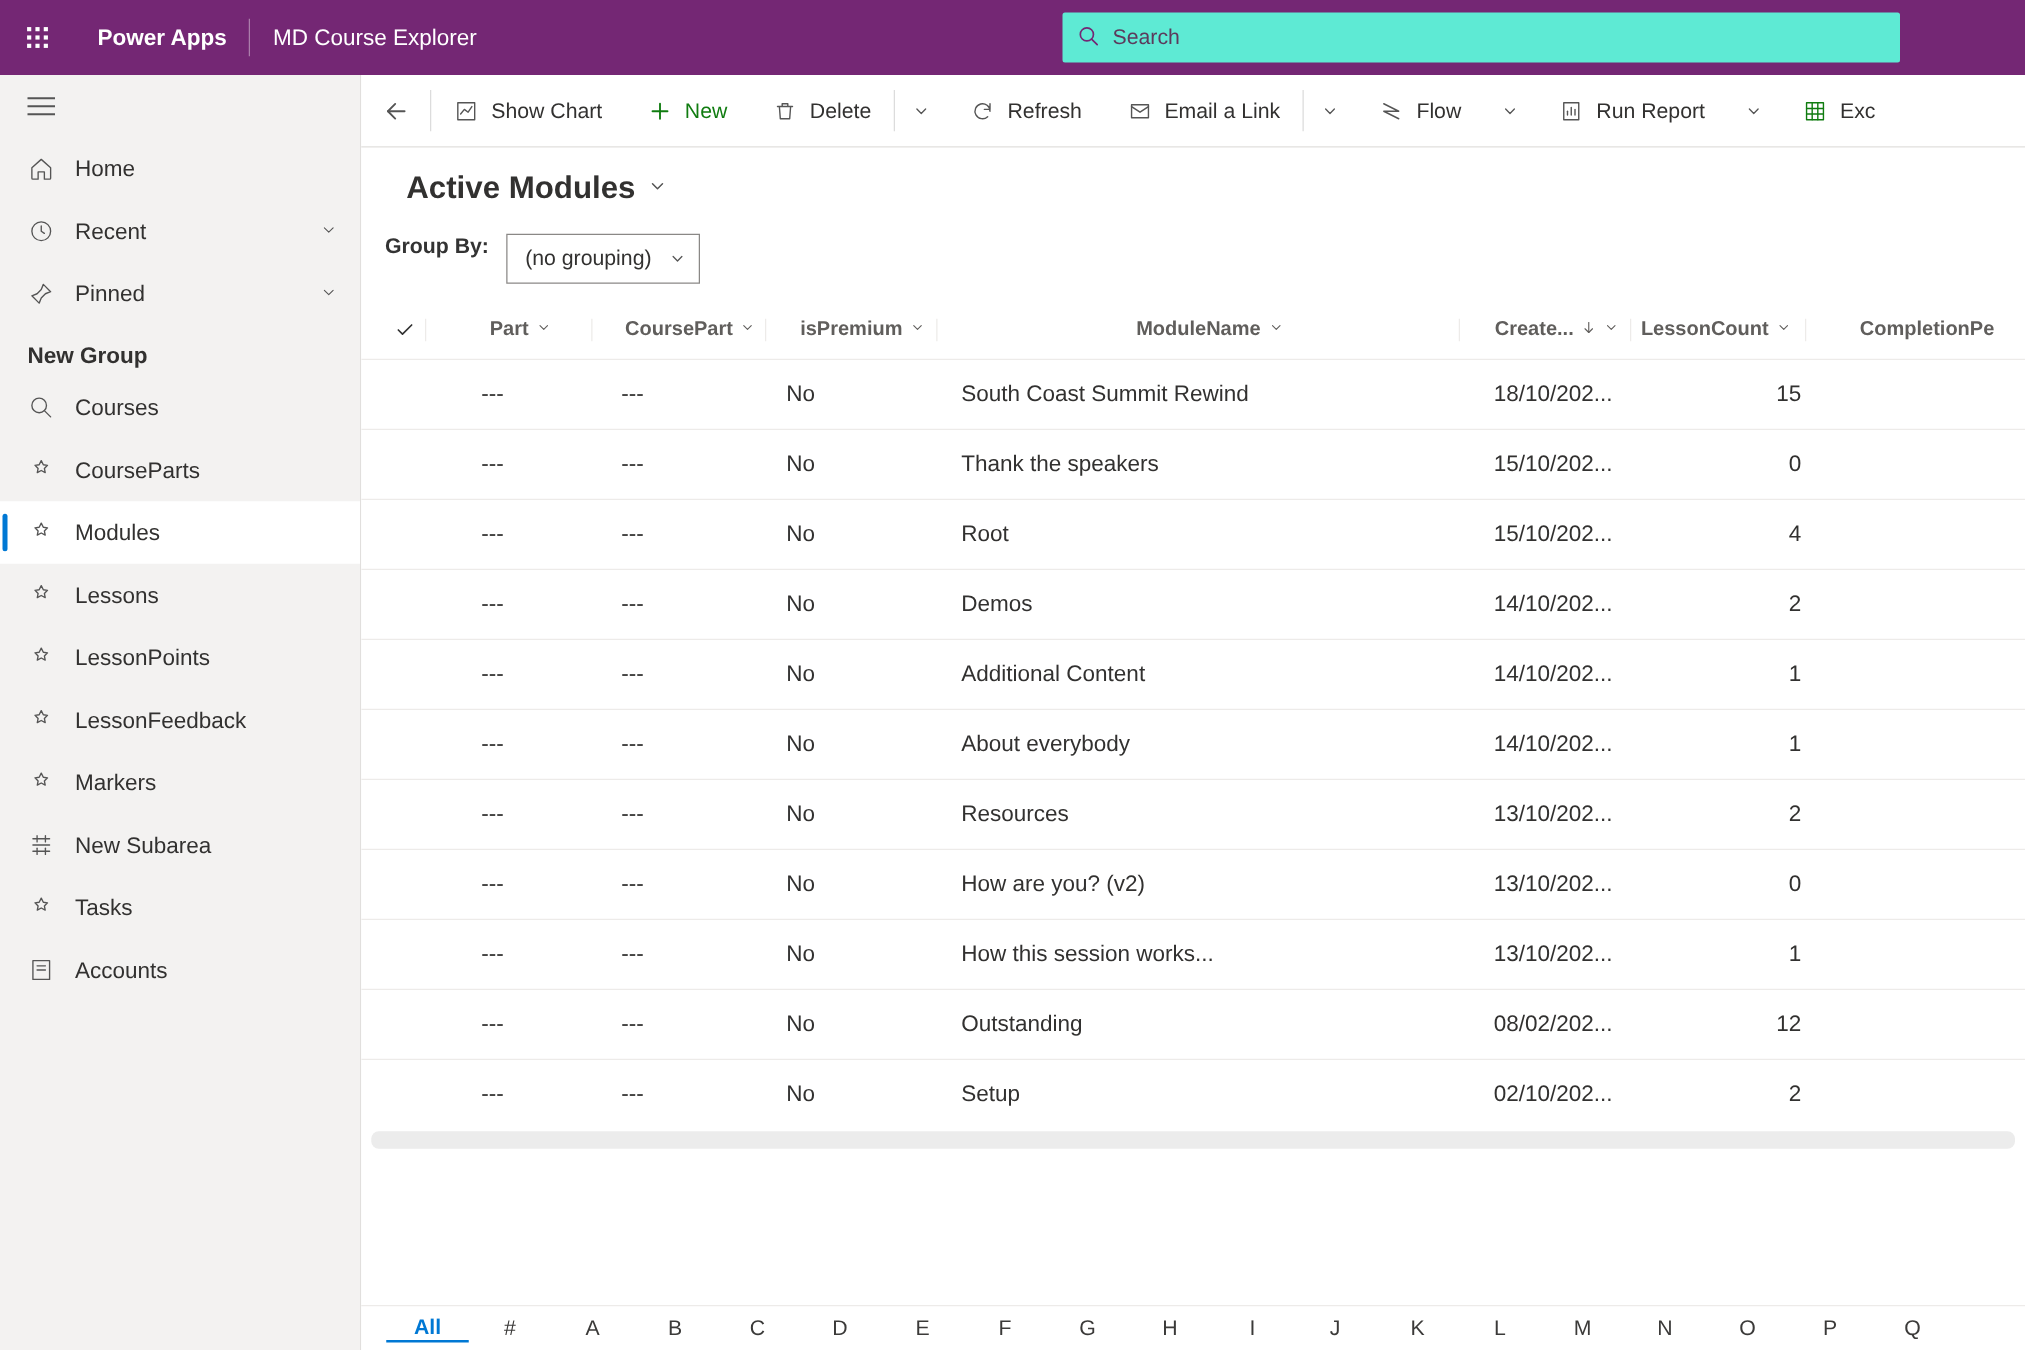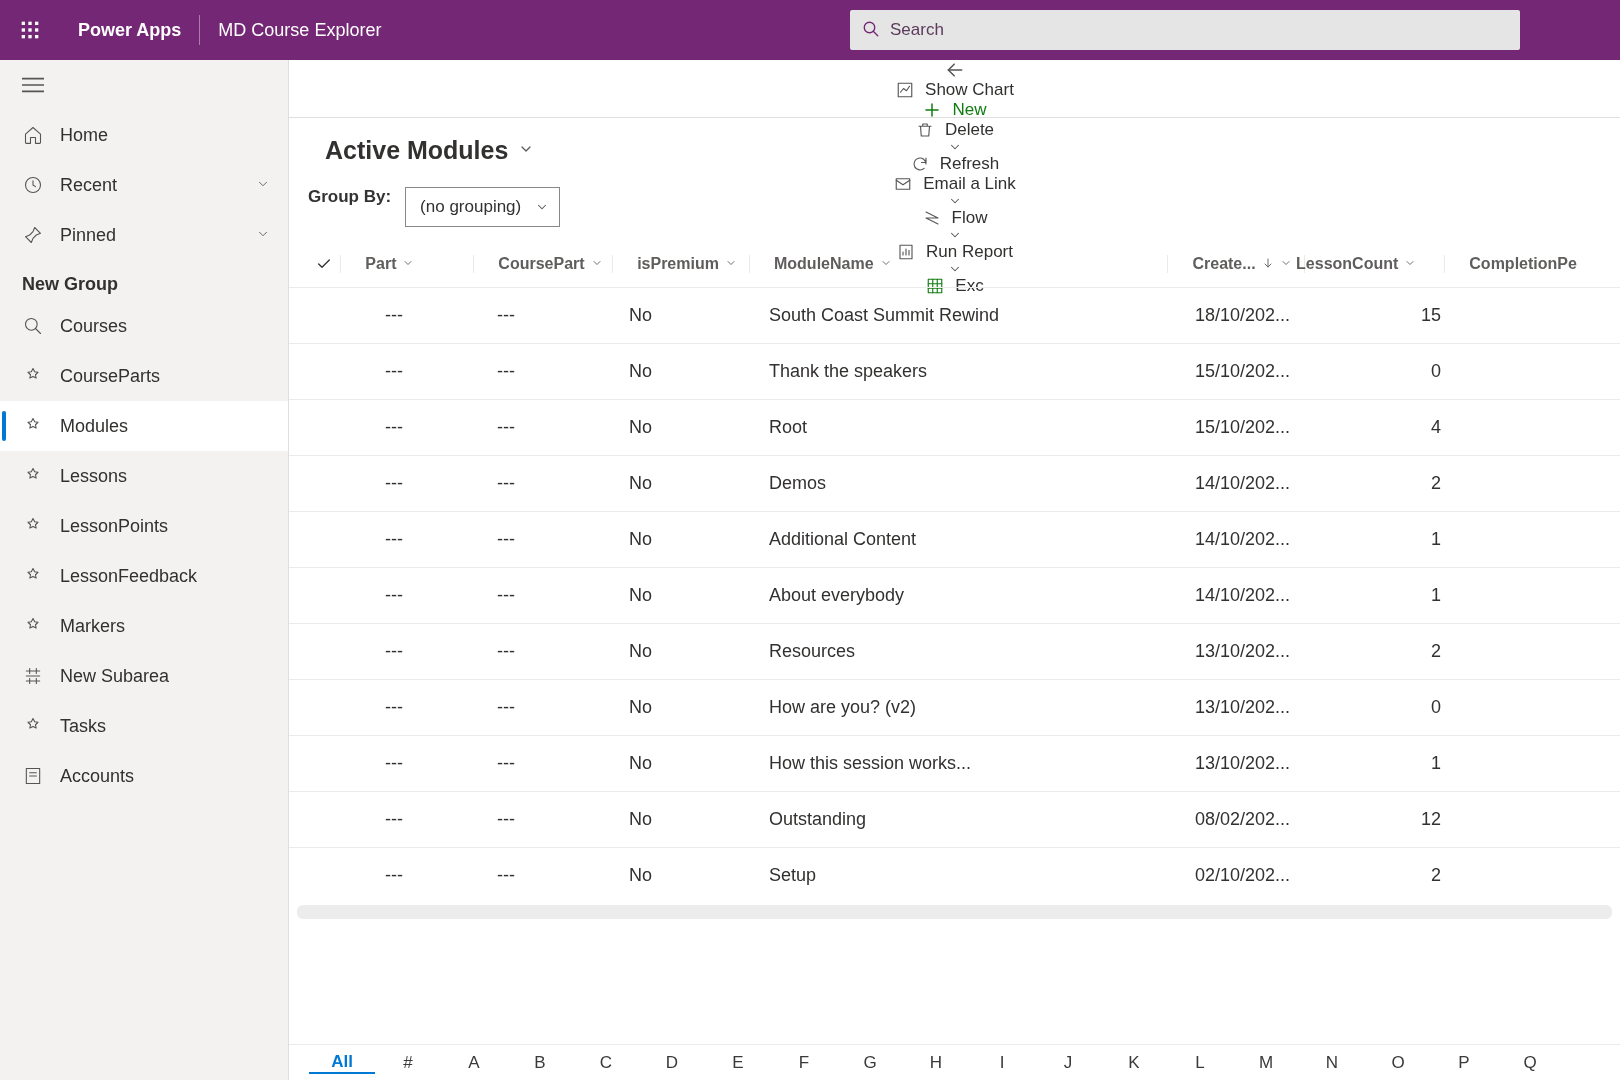--- a/index.html
+++ b/index.html
@@ -7,21 +7,21 @@
 body { display: flex; flex-direction: column; width: 1620px; height: 1080px; }
 
 
 .header { height: 60px; background: #742774; display: flex; align-items: center; color: #fff; flex-shrink: 0; }
 .waffle { width: 60px; display: flex; align-items: center; justify-content: center; cursor: pointer; }
 .waffle svg { width: 20px; height: 20px; fill: #fff; }
 .app-name { font-size: 18px; font-weight: 600; padding: 0 18px; }
 .divider { width: 1px; height: 30px; background: rgba(255,255,255,0.4); }
 .env-name { font-size: 18px; padding: 0 18px; font-weight: 400; }
 .search-wrap { margin-left: auto; margin-right: 100px; }
-.search-box { display: flex; align-items: center; width: 670px; height: 40px; background: #e5e5e5; border-radius: 2px; padding: 0 12px; }
+.search-box { display: flex; align-items: center; width: 670px; height: 40px; background: #5eead4; border-radius: 2px; padding: 0 12px; }
 .search-box svg { width: 18px; height: 18px; stroke: #742774; fill: none; stroke-width: 1.8; }
 .search-box input { flex: 1; border: none; background: transparent; height: 100%; margin-left: 10px; font-size: 17px; color: #333; outline: none; }
 .search-box input::placeholder { color: #5c3a5c; }
 
 
 .main { flex: 1; display: flex; min-height: 0; }
 
 
 .sidebar { width: 289px; background: #f3f2f1; border-right: 1px solid #e1dfdd; display: flex; flex-direction: column; flex-shrink: 0; }
 .hamburger { height: 50px; display: flex; align-items: center; padding: 0 22px; cursor: pointer; }
@@ -32,21 +32,21 @@
 .nav-item .caret { margin-left: auto; }
 .nav-item .caret svg { width: 14px; height: 14px; stroke: #555; fill: none; stroke-width: 1.5; }
 .group-hd { font-size: 18px; font-weight: 700; padding: 14px 18px 6px 22px; color: #323130; }
 .nav-item.active { background: #fff; }
 .nav-item.active::before { content: ""; position: absolute; left: 2px; width: 4px; height: 60%; background: #0078d4; border-radius: 2px; }
 
 
 .content { flex: 1; display: flex; flex-direction: column; background: #fff; min-width: 0; }
 
 
-.cmdbar { height: 58px; border-bottom: 1px solid #e1dfdd; display: flex; align-items: center; flex-shrink: 0; flex-direction: column; }
+.cmdbar { height: 58px; border-bottom: 1px solid #e1dfdd; display: flex; align-items: center; flex-shrink: 0; }
 .back-btn { width: 55px; display: flex; align-items: center; justify-content: center; cursor: pointer; height: 100%; }
 .back-btn svg { width: 20px; height: 20px; stroke: #555; fill: none; stroke-width: 1.8; }
 .vsep { width: 1px; height: 58%; background: #dcdcdc; }
 .cmd { display: flex; align-items: center; height: 100%; padding: 0 18px; cursor: pointer; white-space: nowrap; }
 .cmd .ci { width: 20px; height: 20px; margin-right: 10px; display: inline-flex; align-items: center; justify-content: center; }
 .cmd .ci svg { width: 18px; height: 18px; }
 .cmd-label { font-size: 17px; color: #323130; }
 .cmd.green svg { stroke: #107c10; }
 .cmd.green .cmd-label { color: #107c10; }
 .cmd-caret { padding: 0 14px; cursor: pointer; height:100%; display:flex; align-items:center;}
@@ -68,21 +68,21 @@
 .ghead { display: flex; align-items:center; height: 46px; font-size: 16px; color: #605e5c; font-weight:600; }
 .cell { padding: 0 6px; display:flex; align-items:center; }
 .c-check { width: 52px; justify-content:center;}
 .c-part { width: 136px; }
 .c-cpart { width: 142px; }
 .c-prem { width: 140px; }
 .c-name { width: 430px; }
 .c-create { width: 140px; }
 .c-lcount { width: 140px; justify-content:flex-end; padding-right:28px; }
 .c-comp { width: 180px; }
-.ghead .cell { border-left: 1px solid #edebe9; padding-left:24px; }
+.ghead .cell { border-left: 1px solid #edebe9; padding-left:24px;justify-content:center; }
 .ghead .c-check { border-left:none; }
 .sort-ic { margin-left:6px; }
 .sort-ic svg, .hdr-caret svg { width:12px; height:12px; stroke:#605e5c; fill:none; stroke-width:1.8; }
 .hdr-caret { margin-left:6px; }
 .grow .cell { font-size: 18px; color: #323130; }
 .dash { color: #999; }
 .hscroll { height: 14px; background: #ececec; margin: 2px 8px 0 8px; border-radius: 6px; }
 
 
 .jumpbar { height: 36px; display: flex; align-items: center; padding: 0 10px 0 20px; border-top: 1px solid #edebe9; flex-shrink: 0; margin-top:96px;}

